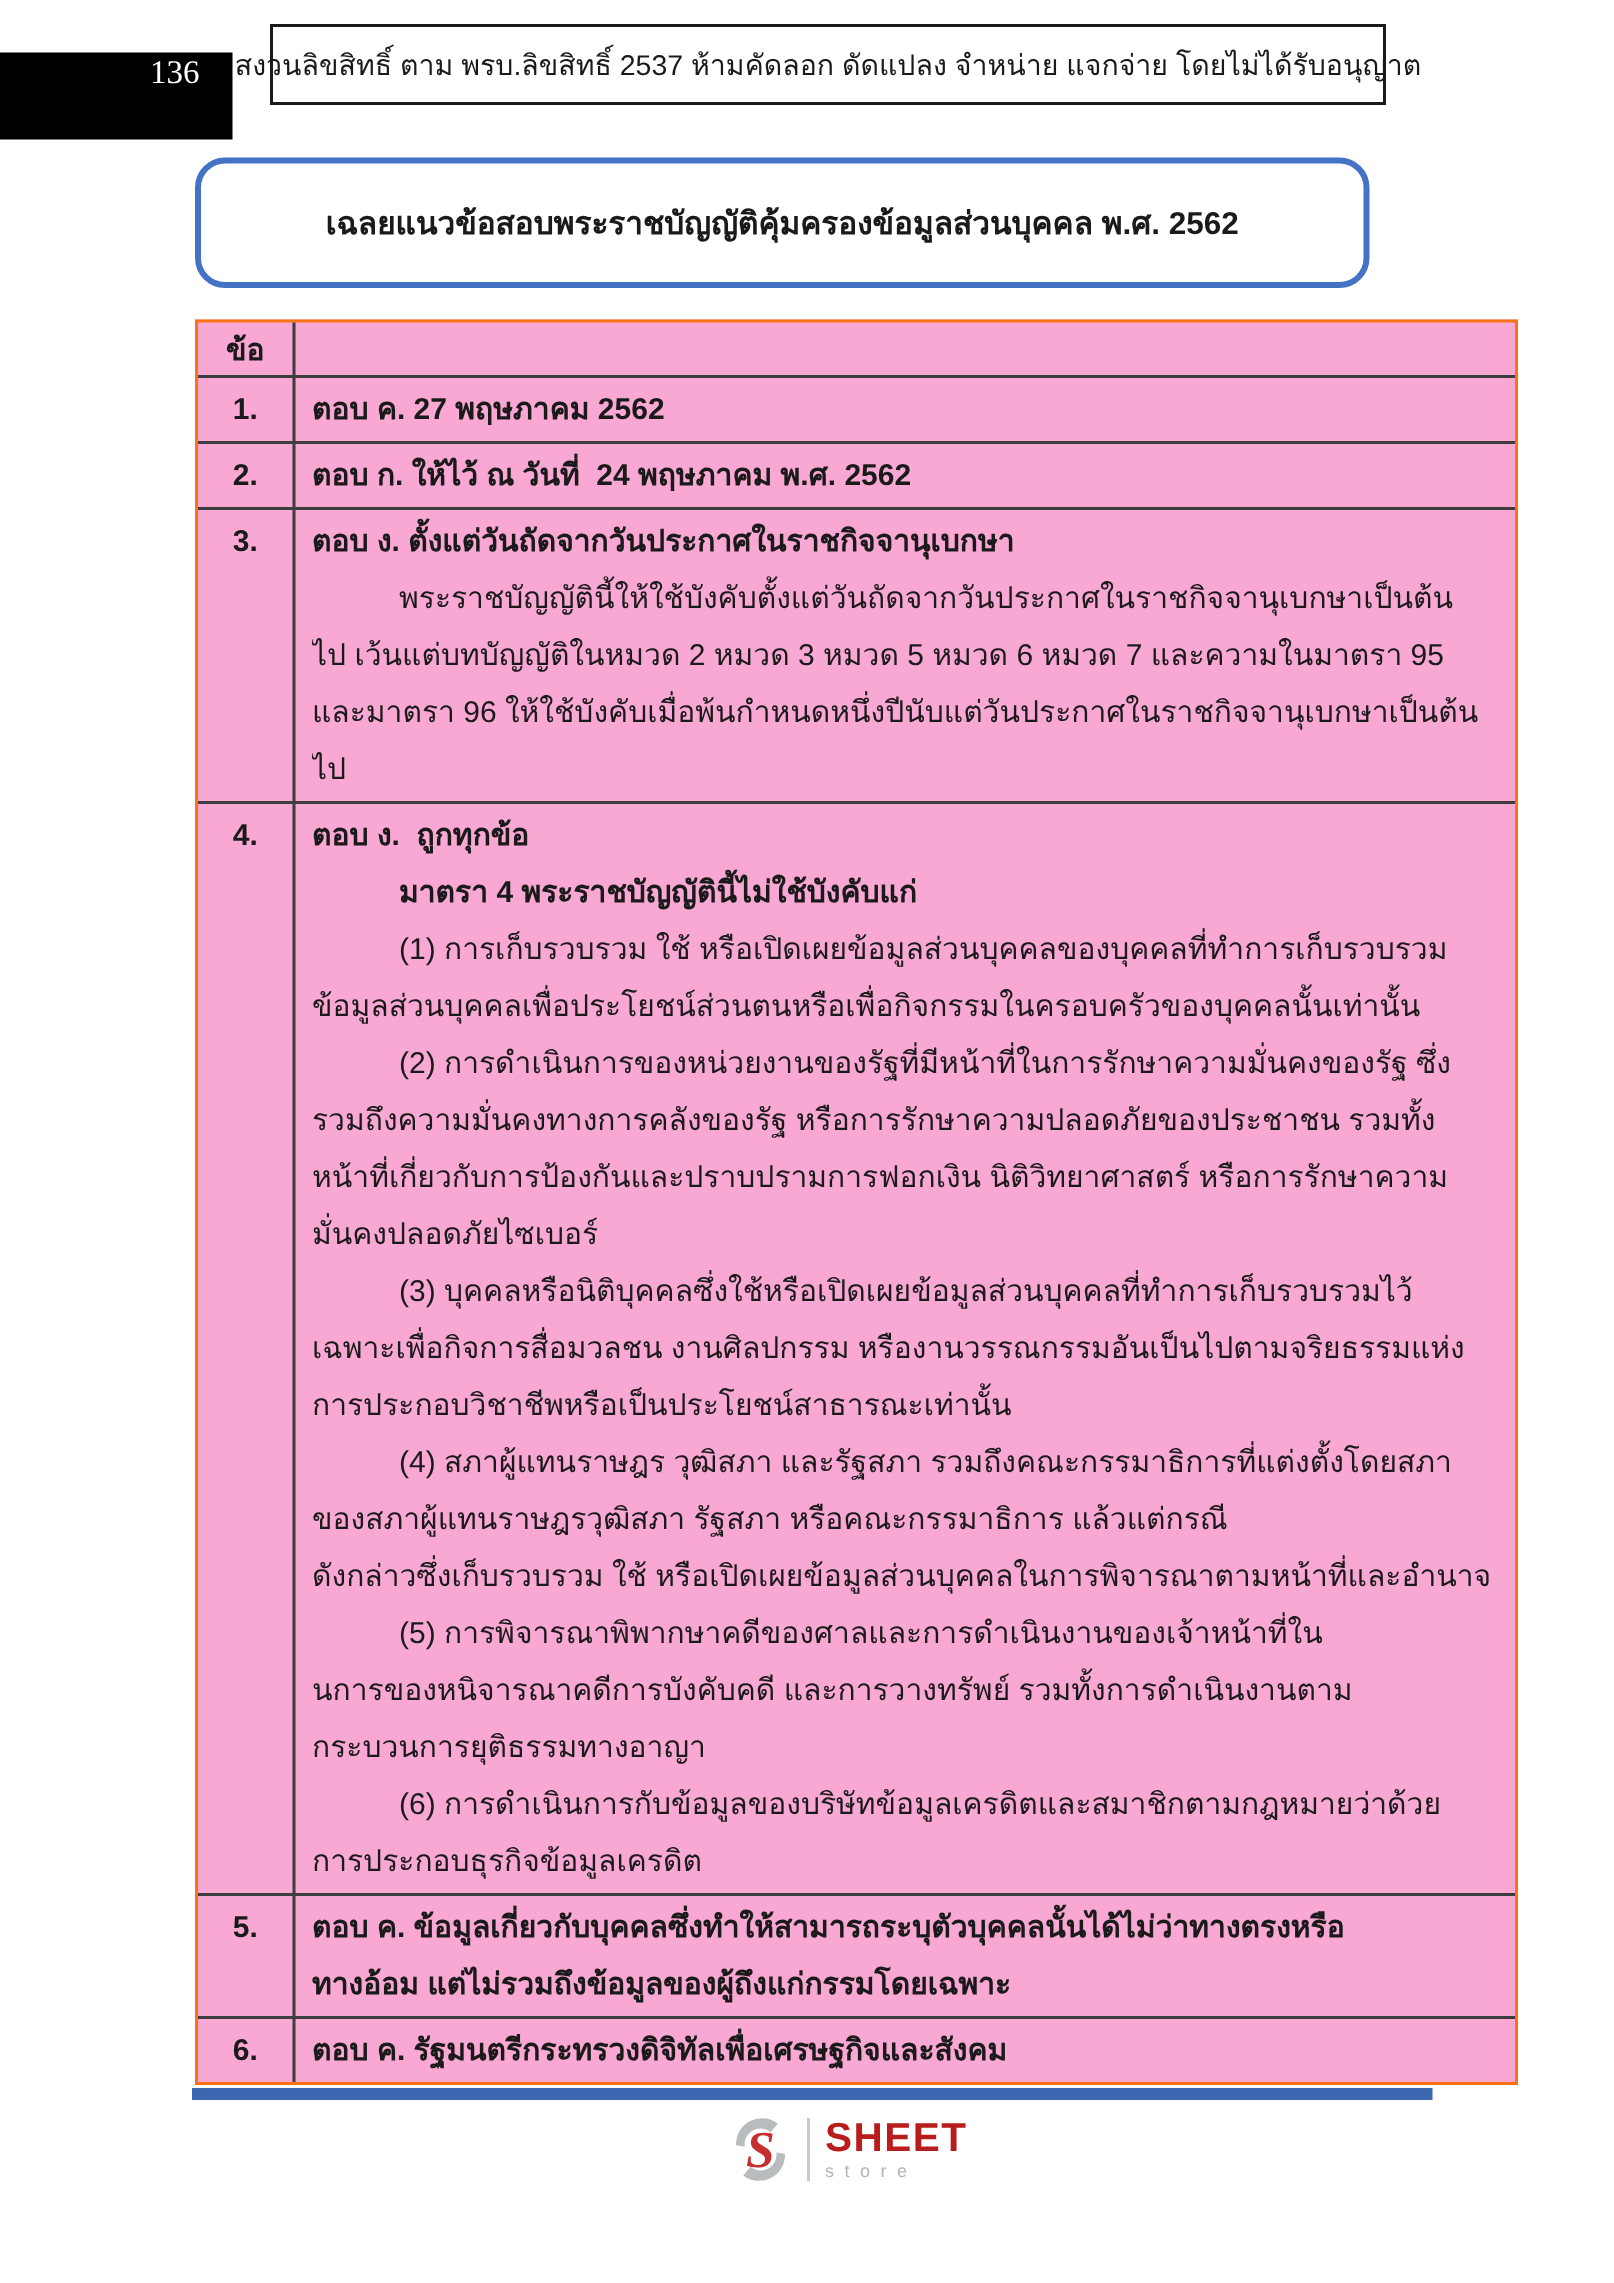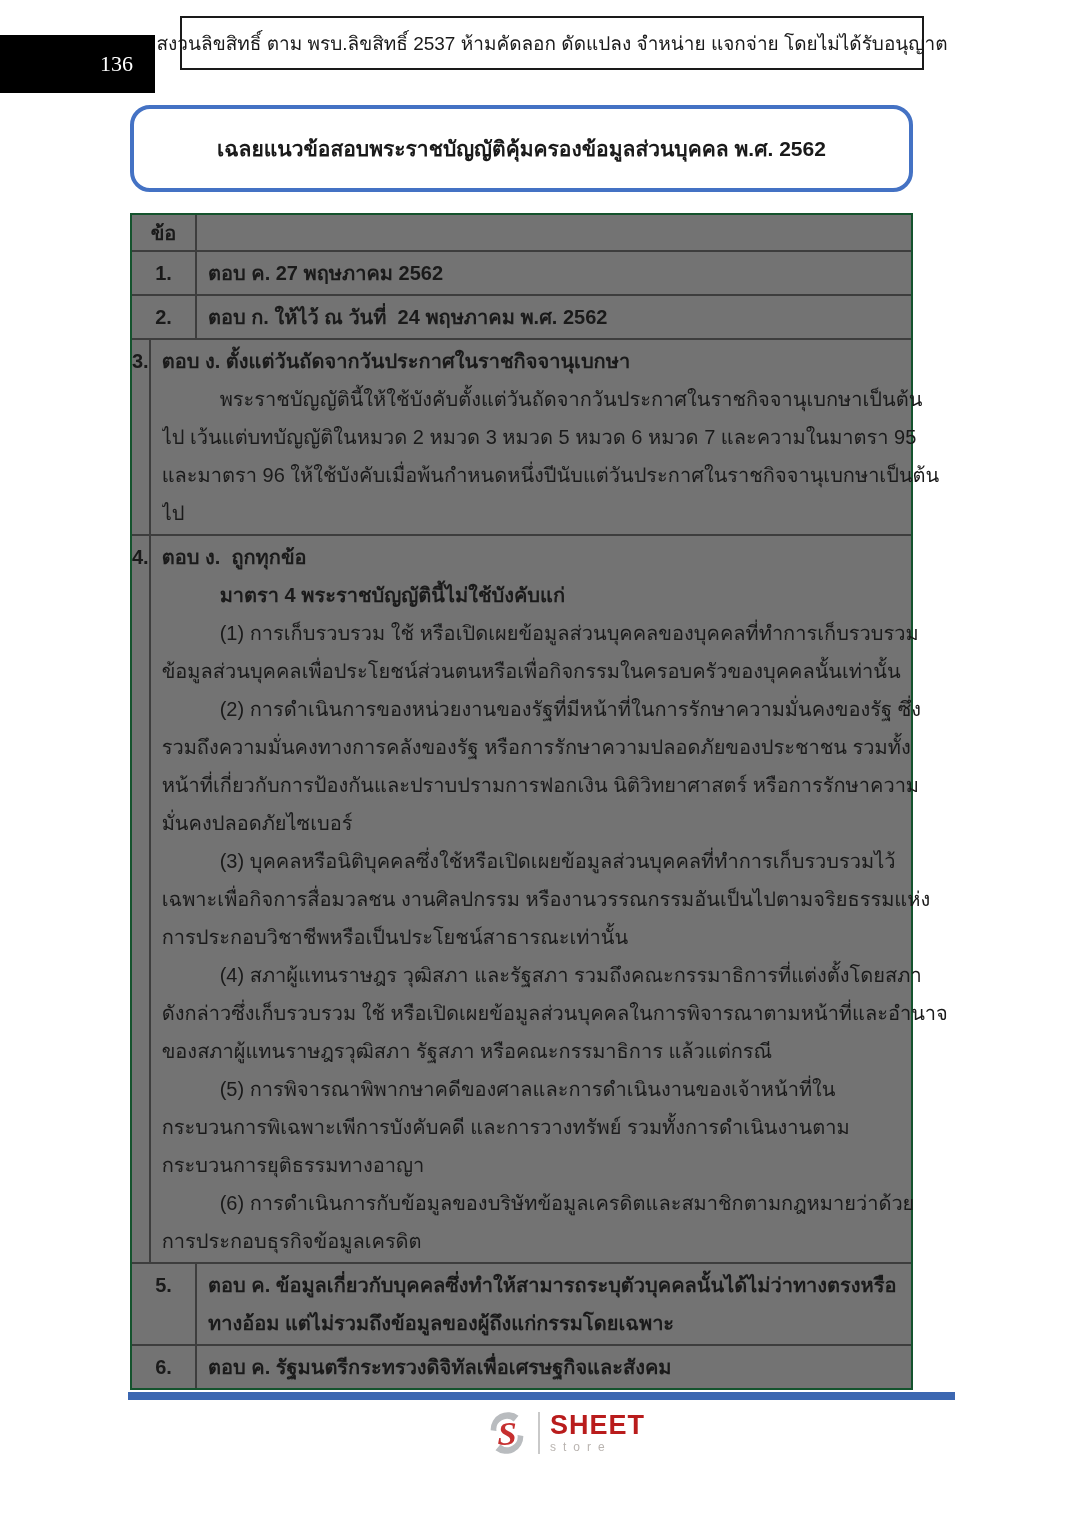--- a/index.html
+++ b/index.html
@@ -2,36 +2,36 @@
 <html><head>
 <meta charset="utf-8">
 <style>
   * { margin:0; padding:0; box-sizing:border-box; }
   html,body { background:#ffffff; }
   body { font-family:"Liberation Sans","DejaVu Sans",sans-serif; color:#1a1a1a; }
   .page { position:relative; width:1076px; height:1522px; background:#ffffff; overflow:hidden; }
 
   
   .pagenum-box { position:absolute; left:0; top:35px; width:155px; height:58px; background:#000000;
-                 display:flex; align-items:center; justify-content:flex-end; padding-right:22px; }
+                 display:flex; justify-content:flex-end; padding-right:22px; }
   .pagenum-box span { color:#ffffff; font-size:22px; font-family:"Liberation Serif","DejaVu Serif",serif; }
 
   
   .copyright-box { position:absolute; left:180px; top:16px; width:744px; height:54px;
                    border:2px solid #1a1a1a; display:flex; align-items:center; justify-content:center; }
   .copyright-box span { font-size:19px; white-space:nowrap; }
 
   
   .title-box { position:absolute; left:130px; top:105px; width:783px; height:87px;
                border:4px solid #4472C4; border-radius:20px; background:#ffffff;
                display:flex; align-items:center; justify-content:center; }
   .title-box span { font-size:21px; font-weight:700; }
 
   
-  .answer-table { position:absolute; left:130px; top:213px; width:783px; border:2px solid #14532d; background:#737373; }
+  .answer-table { position:absolute; left:130px; top:213px; width:882px; border:2px solid #f97316; background:#f9a8d4; }
   .thead { display:flex; border-bottom:2px solid #3d3d3d; height:37px; font-weight:700; font-size:20px; }
   .th.no  { width:65px; border-right:2px solid #3d3d3d; display:flex; align-items:center; justify-content:center; }
   .th.ans { flex:1; display:flex; align-items:center; justify-content:center; }
   .tr { display:flex; border-bottom:2px solid #3d3d3d; }
   .tr:last-child { border-bottom:none; }
   .td.no  { width:65px; border-right:2px solid #3d3d3d; text-align:center; font-weight:700;
             font-size:20px; line-height:38px; padding-top:2px; }
   .td.ans { flex:1; padding:2px 6px 2px 11px; }
   .line { line-height:38px; font-size:20px; white-space:pre; overflow:hidden; }
   .line.bold { font-weight:700; }
@@ -98,24 +98,24 @@
             <div class="line indent">(1) การเก็บรวบรวม ใช้ หรือเปิดเผยข้อมูลส่วนบุคคลของบุคคลที่ทำการเก็บรวบรวม</div>
             <div class="line">ข้อมูลส่วนบุคคลเพื่อประโยชน์ส่วนตนหรือเพื่อกิจกรรมในครอบครัวของบุคคลนั้นเท่านั้น</div>
             <div class="line indent">(2) การดำเนินการของหน่วยงานของรัฐที่มีหน้าที่ในการรักษาความมั่นคงของรัฐ ซึ่ง</div>
             <div class="line">รวมถึงความมั่นคงทางการคลังของรัฐ หรือการรักษาความปลอดภัยของประชาชน รวมทั้ง</div>
             <div class="line">หน้าที่เกี่ยวกับการป้องกันและปราบปรามการฟอกเงิน นิติวิทยาศาสตร์ หรือการรักษาความ</div>
             <div class="line">มั่นคงปลอดภัยไซเบอร์</div>
             <div class="line indent">(3) บุคคลหรือนิติบุคคลซึ่งใช้หรือเปิดเผยข้อมูลส่วนบุคคลที่ทำการเก็บรวบรวมไว้</div>
             <div class="line">เฉพาะเพื่อกิจการสื่อมวลชน งานศิลปกรรม หรืองานวรรณกรรมอันเป็นไปตามจริยธรรมแห่ง</div>
             <div class="line">การประกอบวิชาชีพหรือเป็นประโยชน์สาธารณะเท่านั้น</div>
             <div class="line indent">(4) สภาผู้แทนราษฎร วุฒิสภา และรัฐสภา รวมถึงคณะกรรมาธิการที่แต่งตั้งโดยสภา</div>
+            <div class="line">ของสภาผู้แทนราษฎรวุฒิสภา รัฐสภา หรือคณะกรรมาธิการ แล้วแต่กรณี</div>
             <div class="line">ดังกล่าวซึ่งเก็บรวบรวม ใช้ หรือเปิดเผยข้อมูลส่วนบุคคลในการพิจารณาตามหน้าที่และอำนาจ</div>
-            <div class="line">ของสภาผู้แทนราษฎรวุฒิสภา รัฐสภา หรือคณะกรรมาธิการ แล้วแต่กรณี</div>
             <div class="line indent">(5) การพิจารณาพิพากษาคดีของศาลและการดำเนินงานของเจ้าหน้าที่ใน</div>
-            <div class="line">กระบวนการพิเฉพาะเพีการบังคับคดี และการวางทรัพย์ รวมทั้งการดำเนินงานตาม</div>
+            <div class="line">นการของหนิจารณาคดีการบังคับคดี และการวางทรัพย์ รวมทั้งการดำเนินงานตาม</div>
             <div class="line">กระบวนการยุติธรรมทางอาญา</div>
             <div class="line indent">(6) การดำเนินการกับข้อมูลของบริษัทข้อมูลเครดิตและสมาชิกตามกฎหมายว่าด้วย</div>
             <div class="line">การประกอบธุรกิจข้อมูลเครดิต</div>
           </div>
         </div>
         <div class="tr">
           <div class="td no">5.</div>
           <div class="td ans">
             <div class="line bold">ตอบ ค. ข้อมูลเกี่ยวกับบุคคลซึ่งทำให้สามารถระบุตัวบุคคลนั้นได้ไม่ว่าทางตรงหรือ</div>
             <div class="line bold">ทางอ้อม แต่ไม่รวมถึงข้อมูลของผู้ถึงแก่กรรมโดยเฉพาะ</div>

